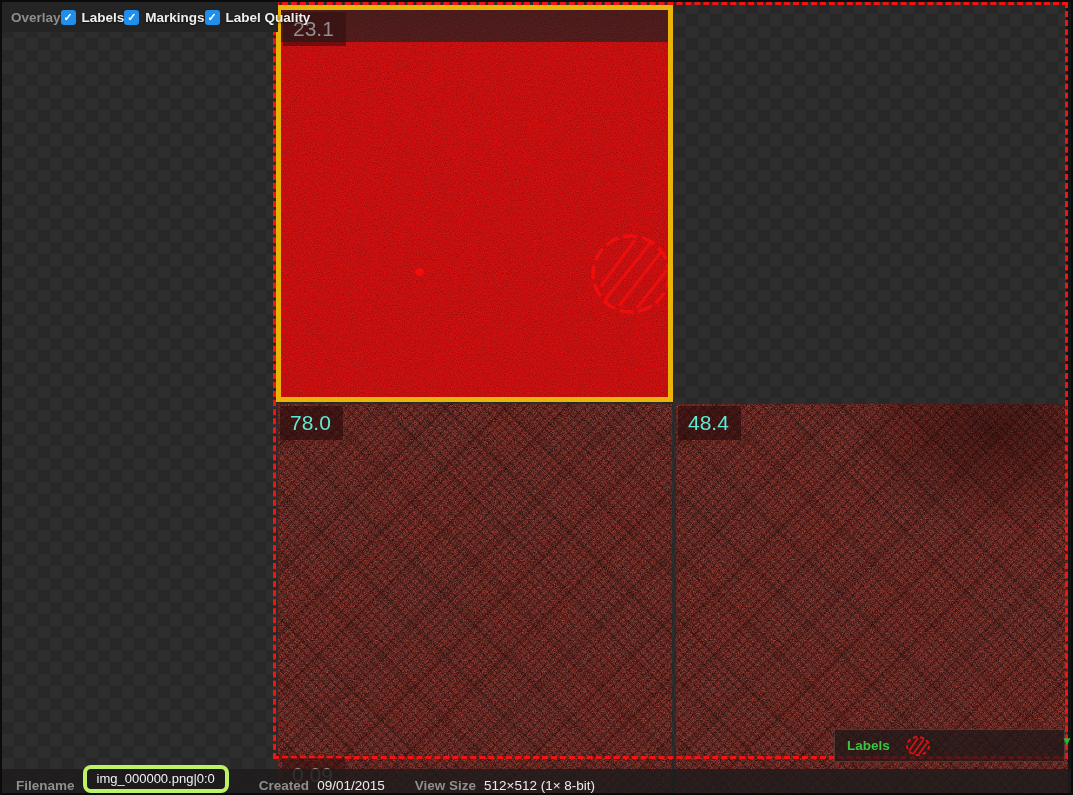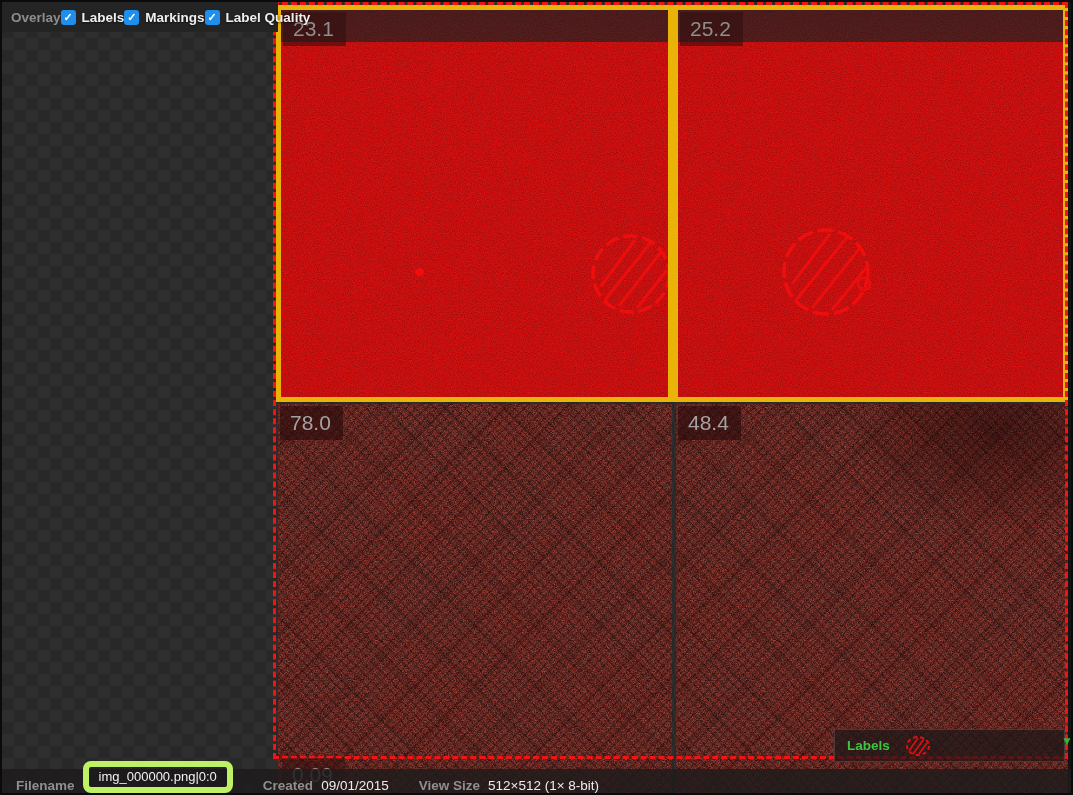--- a/index.html
+++ b/index.html
@@ -50,21 +50,21 @@
     position:absolute;inset:0;
     background:radial-gradient(220px 150px at 82% 6%, rgba(25,2,2,.45), rgba(25,2,2,0) 70%);
   }
 
   .tile-label{
     position:absolute;left:2px;top:2px;z-index:5;
     padding:5px 12px 6px 10px;font-size:21px;line-height:1.1;
     background:rgba(46,14,14,.55);
   }
   .tile.top .tile-label{color:#8f8d8d;}
-  .tile.bottom .tile-label{color:#a3a3a3;background:rgba(40,12,12,.62);}
+  .tile.bottom .tile-label{color:#5eead4;background:rgba(40,12,12,.62);}
 
   .scribble{position:absolute;z-index:4;}
   .dot{position:absolute;width:9px;height:8px;border-radius:50%;background:#f70d0d;opacity:.9;z-index:4;}
 
   
   .ghost-label{
     position:absolute;left:280px;top:756px;z-index:5;
     padding:5px 12px 14px 10px;font-size:21px;color:#979494;
     background:rgba(46,14,14,.5);
   }
@@ -92,21 +92,21 @@
 
   
   .statusbar{
     position:absolute;left:0;bottom:0;height:24px;width:100%;z-index:8;
     background:rgba(30,28,28,.84);display:flex;align-items:flex-end;gap:8px;
     padding-left:14px;font-size:13.5px;white-space:nowrap;
   }
   .statusbar .muted{color:#8f8f8f;font-weight:700;}
   .statusbar .val{color:#ececec;font-weight:400;}
   .filename-box{
-    border:6px solid #bef264;border-radius:8px;padding:2px 10px 3px 10px;
+    border:4px solid #bef264;border-radius:8px;padding:2px 10px 3px 10px;
     color:#f2f2f2;font-weight:400;font-size:13px;background:rgba(20,20,20,.25);
   }
   .sb-gap{width:14px;}
 
   
   .labels-panel{
     position:absolute;left:832px;top:727px;width:231px;height:33px;z-index:7;
     background:rgba(28,24,24,.72);border:1px solid rgba(150,150,150,.25);
     display:flex;align-items:center;
   }
@@ -149,38 +149,20 @@
         <line x1="16" y1="58" x2="50" y2="12"></line>
         <line x1="20" y1="72" x2="66" y2="14"></line>
         <line x1="34" y1="78" x2="76" y2="24"></line>
         <line x1="52" y1="80" x2="82" y2="42"></line>
       </g>
     </svg>
     <div class="dot" style="left:134px;top:258px"></div>
     <div class="tile-label">23.1</div>
   </div>
 
-  <div class="tile top selected t2">
-    <div class="base"></div>
-    <div class="band"></div>
-    <svg class="noise n-top">
-        <rect filter="url(#nD)"></rect>
-      </svg>
-    <svg class="scribble" style="left:98px;top:212px" width="100" height="100" viewBox="0 0 100 100">
-      <circle cx="50" cy="50" r="42" fill="none" stroke="#f30e0e" stroke-width="3.5" stroke-dasharray="16 5" opacity=".9"></circle>
-      <g stroke="#f30e0e" stroke-width="3" opacity=".85">
-        <line x1="16" y1="62" x2="54" y2="12"></line>
-        <line x1="20" y1="78" x2="72" y2="14"></line>
-        <line x1="36" y1="86" x2="84" y2="26"></line>
-        <line x1="56" y1="88" x2="90" y2="46"></line>
-      </g>
-      <circle cx="88" cy="62" r="6" fill="none" stroke="#f30e0e" stroke-width="2.5" opacity=".8"></circle>
-    </svg>
-    <div class="tile-label">25.2</div>
-  </div>
 
   <div class="tile bottom t3">
     <div class="base"></div>
     <div class="weave"></div>
     <svg class="noise n-dark">
         <rect filter="url(#nD)"></rect>
       </svg>
     <svg class="noise n-light">
         <rect filter="url(#nL)"></rect>
       </svg>

